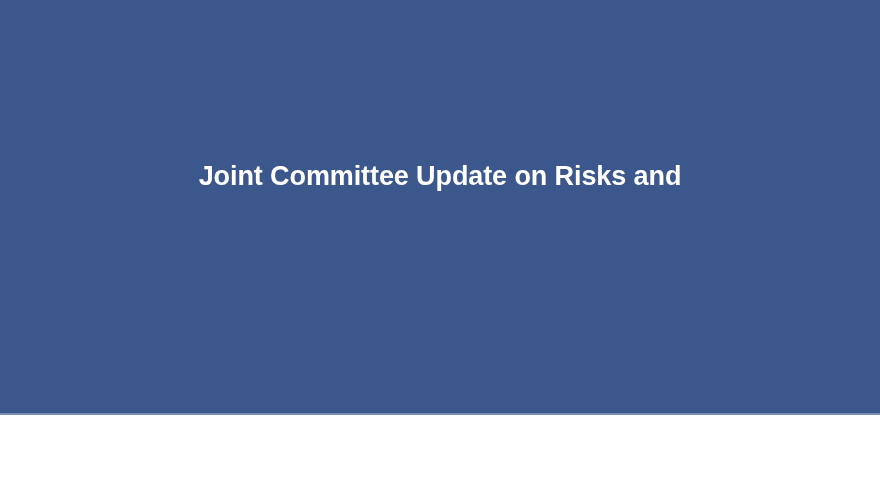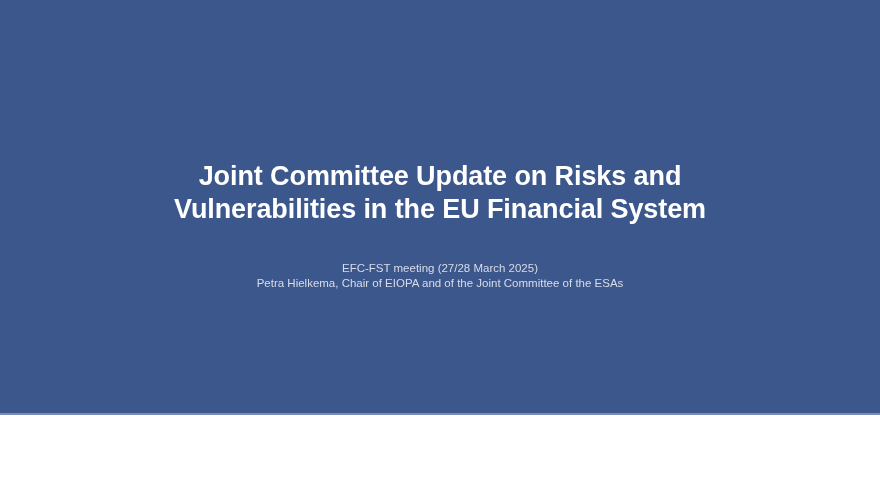--- a/index.html
+++ b/index.html
@@ -79,27 +79,22 @@
 </head>
 <body>
 
 <div id="slide">
 
   <div id="hero"></div>
   <div id="hero-edge"></div>
 
   <div id="title-block">
     <span class="title-line">Joint Committee Update on Risks and</span>
-    <span class="title-line">Vulnerabilities in the EU Financial System</span>
   </div>
 
-  <div id="subtitle-block">
-    <span class="subtitle-line">EFC-FST meeting (27/28 March 2025)</span>
-    <span class="subtitle-line">Petra Hielkema, Chair of EIOPA and of the Joint Committee of the ESAs</span>
-  </div>
 
   <div id="footer">
 
     
     
 
     
     
 
     

